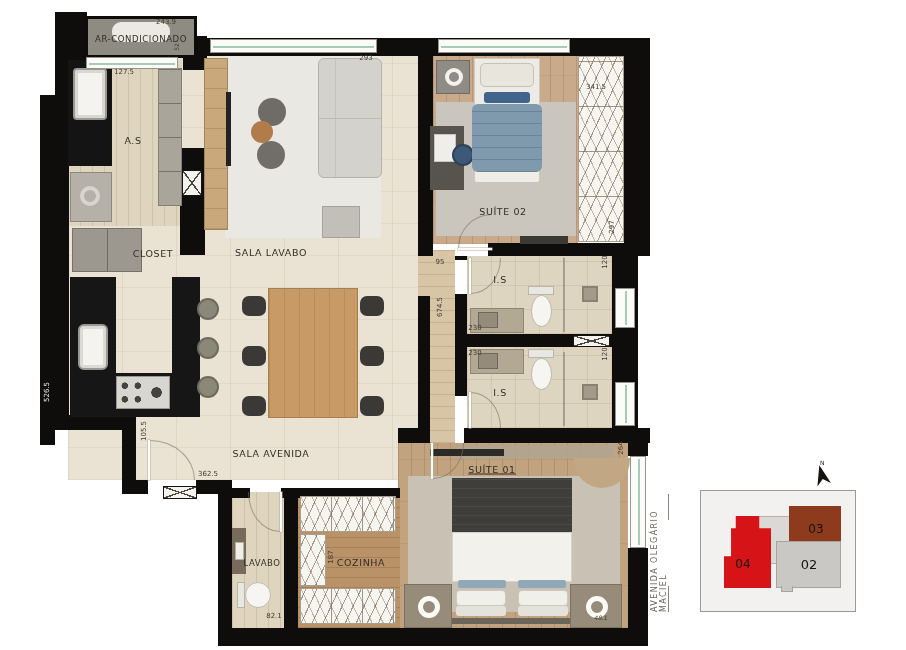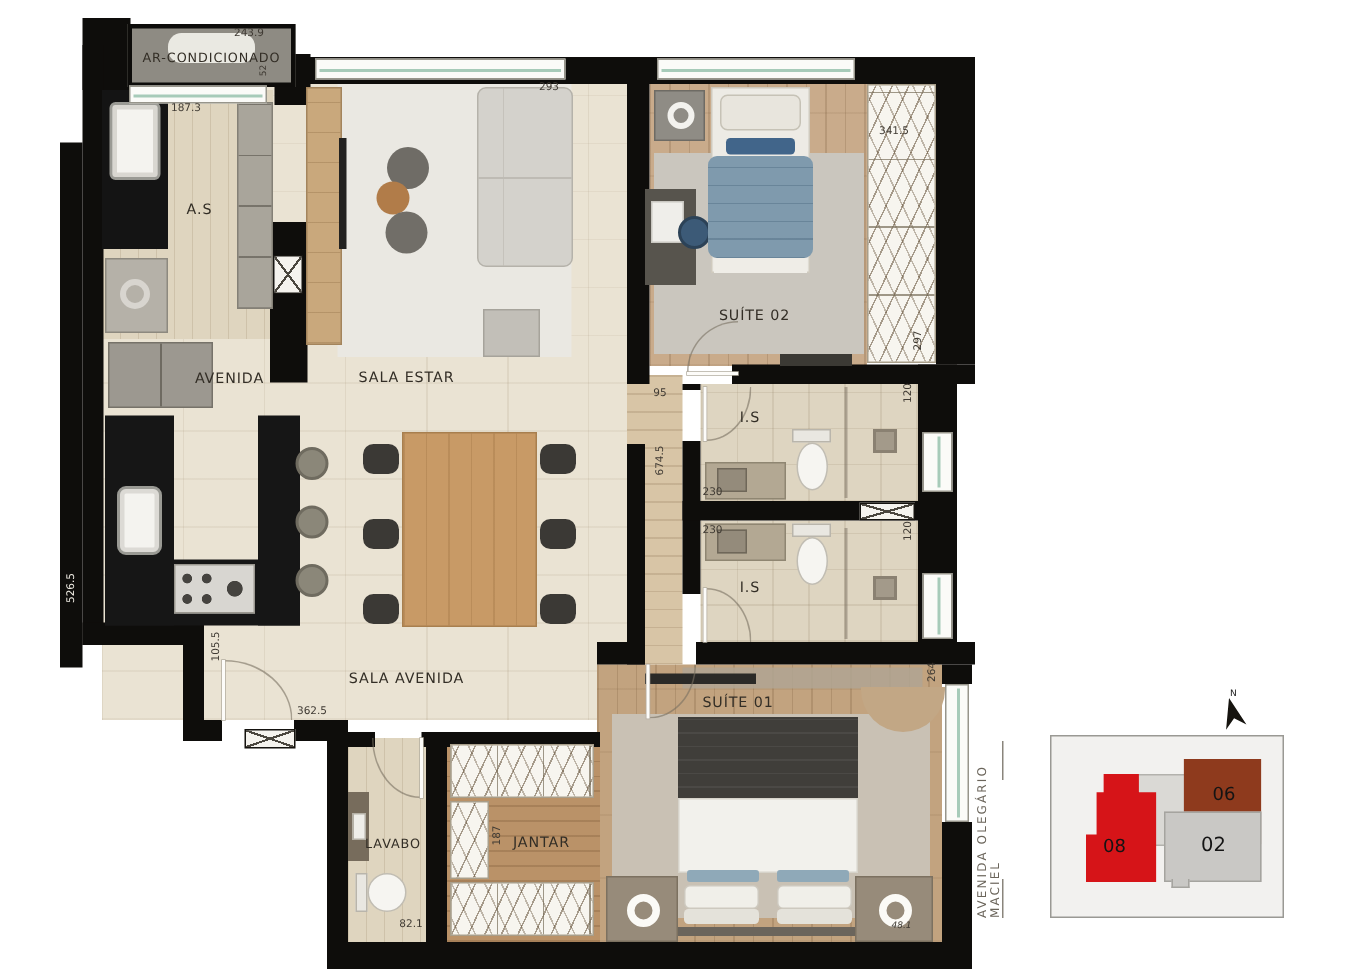--- a/index.html
+++ b/index.html
@@ -214,33 +214,33 @@
   <div class="arc arc-tl" style="left:458px;top:214px;width:34px;height:34px;"></div>
   <div class="leaf" style="left:469px;top:258px;width:2px;height:36px;"></div>
   <div class="arc arc-br" style="left:471px;top:258px;width:30px;height:36px;"></div>
   <div class="leaf" style="left:469px;top:392px;width:2px;height:36px;"></div>
   <div class="arc arc-tr" style="left:471px;top:392px;width:30px;height:36px;"></div>
   <div class="leaf" style="left:431px;top:443px;width:2px;height:36px;"></div>
   <div class="arc arc-br" style="left:433px;top:443px;width:31px;height:36px;"></div>
 
   <div class="lbl" style="left:141px;top:39px;font-size:8.5px;z-index:22;">AR-CONDICIONADO</div>
   <div class="lbl" style="left:133px;top:140px;">A.S</div>
-  <div class="lbl" style="left:153px;top:253px;">AVENIDA</div>
-  <div class="lbl" style="left:271px;top:252px;">SALA ESTAR</div>
+  <div class="lbl" style="left:153px;top:253px;">CLOSET</div>
+  <div class="lbl" style="left:271px;top:252px;">SALA LAVABO</div>
   <div class="lbl" style="left:271px;top:453px;">SALA AVENIDA</div>
   <div class="lbl" style="left:503px;top:211px;">SUÍTE 02</div>
-  <div class="lbl" style="left:492px;top:469px;">SUÍTE 01</div>
+  <div class="lbl" style="left:492px;top:469px;text-decoration:underline;">SUÍTE 01</div>
   <div class="lbl" style="left:500px;top:279px;">I.S</div>
   <div class="lbl" style="left:500px;top:392px;">I.S</div>
   <div class="lbl" style="left:262px;top:563px;font-size:8.5px;">LAVABO</div>
-  <div class="lbl" style="left:361px;top:562px;">JANTAR</div>
+  <div class="lbl" style="left:361px;top:562px;">COZINHA</div>
 
   <div class="ms" style="left:166px;top:22px;z-index:22;">243.9</div>
   <div class="msv" style="left:176px;top:47px;font-size:6px;z-index:22;">52</div>
-  <div class="ms" style="left:124px;top:72px;">187.3</div>
+  <div class="ms" style="left:124px;top:72px;">127.5</div>
   <div class="ms" style="left:366px;top:58px;">293</div>
   <div class="ms" style="left:596px;top:87px;">341.5</div>
   <div class="msv" style="left:612px;top:227px;">297</div>
   <div class="ms" style="left:440px;top:262px;">95</div>
   <div class="msv" style="left:440px;top:307px;">674.5</div>
   <div class="msv" style="left:605px;top:262px;">120</div>
   <div class="ms" style="left:475px;top:328px;">230</div>
   <div class="ms" style="left:475px;top:353px;">230</div>
   <div class="msv" style="left:605px;top:354px;">120</div>
   <div class="msv" style="left:621px;top:448px;">264</div>
@@ -261,18 +261,18 @@
         <polygon points="12,1 19,21 12,15 5,21" fill="#16140f"></polygon>
       </svg>
   </div>
 
   <div class="abs" style="left:700px;top:490px;width:156px;height:122px;background:#f2f1ef;border:1px solid #9a9994;box-sizing:border-box;z-index:51;">
     <div class="abs" style="left:57px;top:25px;width:33px;height:48px;background:#dad9d5;border:1px solid #b3b2ad;box-sizing:border-box;"></div>
     <div class="abs" style="left:23px;top:25px;width:47px;height:72px;background:#d61418;clip-path:polygon(25% 0,75% 0,75% 17%,100% 17%,100% 100%,0 100%,0 56%,15% 56%,15% 17%,25% 17%);"></div>
     <div class="abs" style="left:88px;top:15px;width:52px;height:57px;background:#8e3a1d;clip-path:polygon(0 0,100% 0,100% 100%,62% 100%,62% 84%,0 84%);"></div>
     <div class="abs" style="left:75px;top:50px;width:65px;height:47px;background:#c9c8c5;border:1px solid #a5a49f;box-sizing:border-box;"></div>
     <div class="abs" style="left:80px;top:95px;width:12px;height:6px;background:#c9c8c5;border:1px solid #a5a49f;border-top:none;box-sizing:border-box;"></div>
-    <div class="kp-num" style="left:42px;top:73px;">08</div>
+    <div class="kp-num" style="left:42px;top:73px;">04</div>
     <div class="kp-num" style="left:108px;top:73px;font-size:13px;">02</div>
-    <div class="kp-num" style="left:115px;top:38px;">06</div>
+    <div class="kp-num" style="left:115px;top:38px;">03</div>
   </div>
 
 </div>
 
 </body></html>

